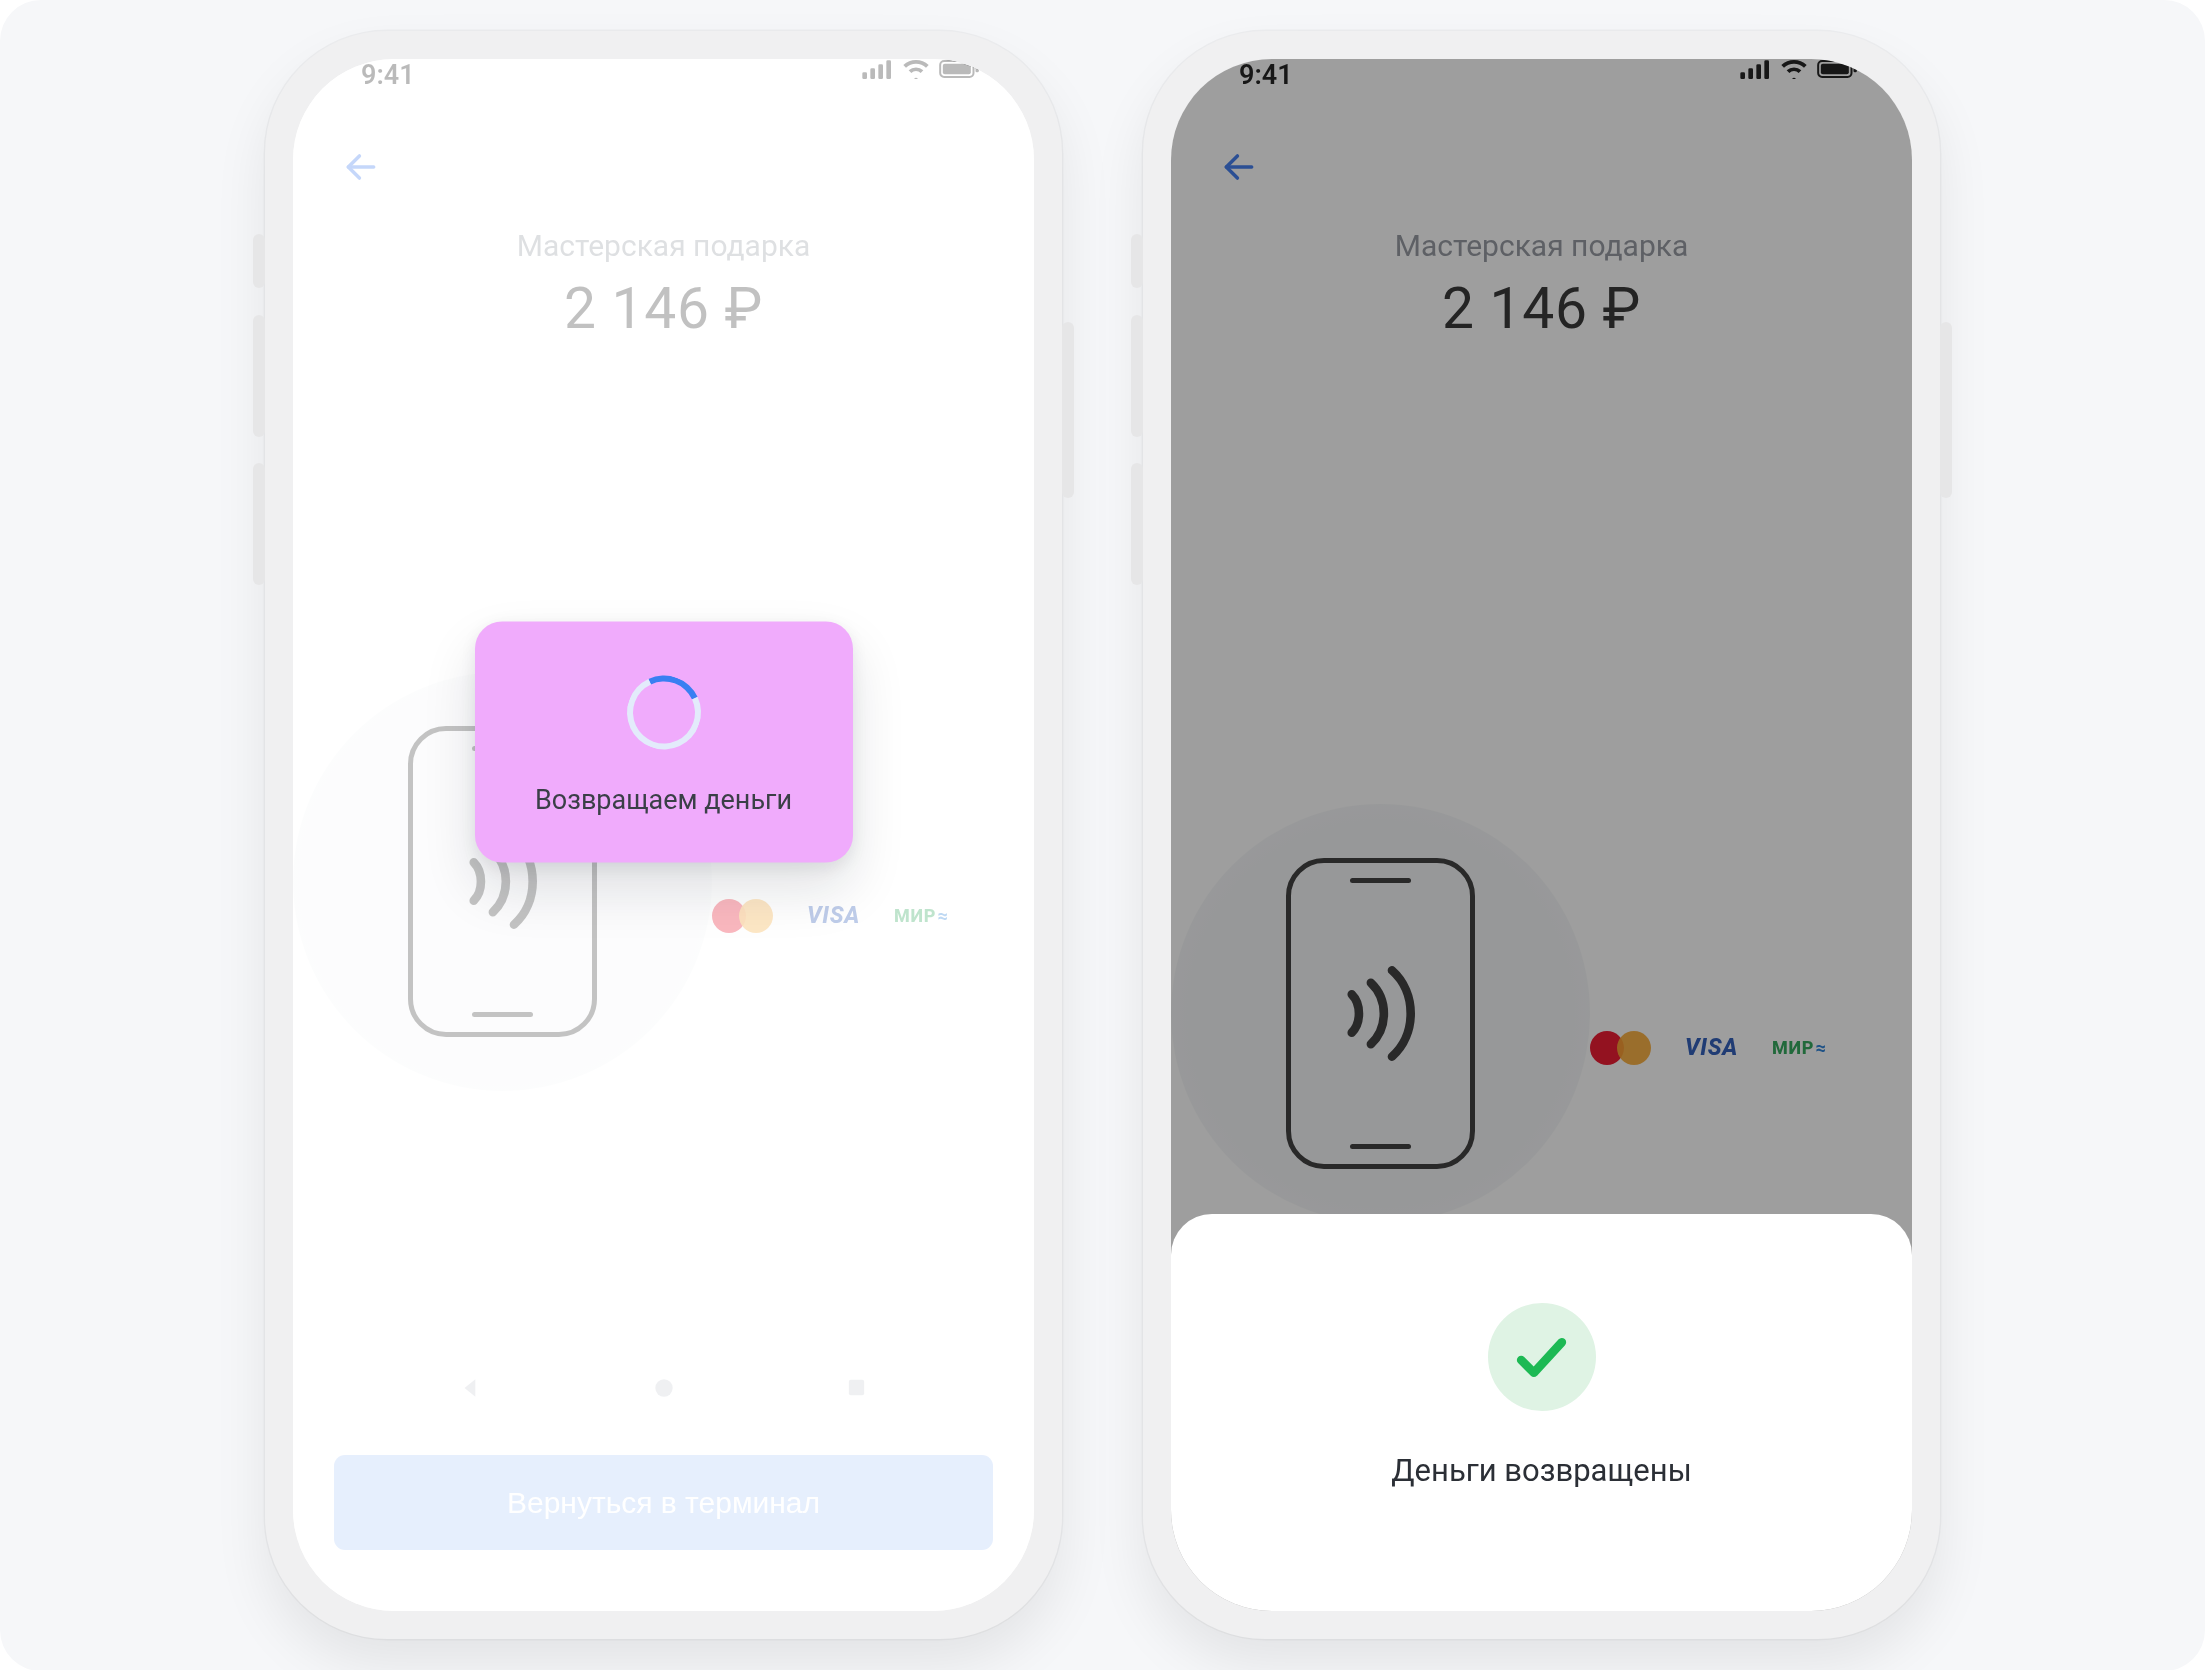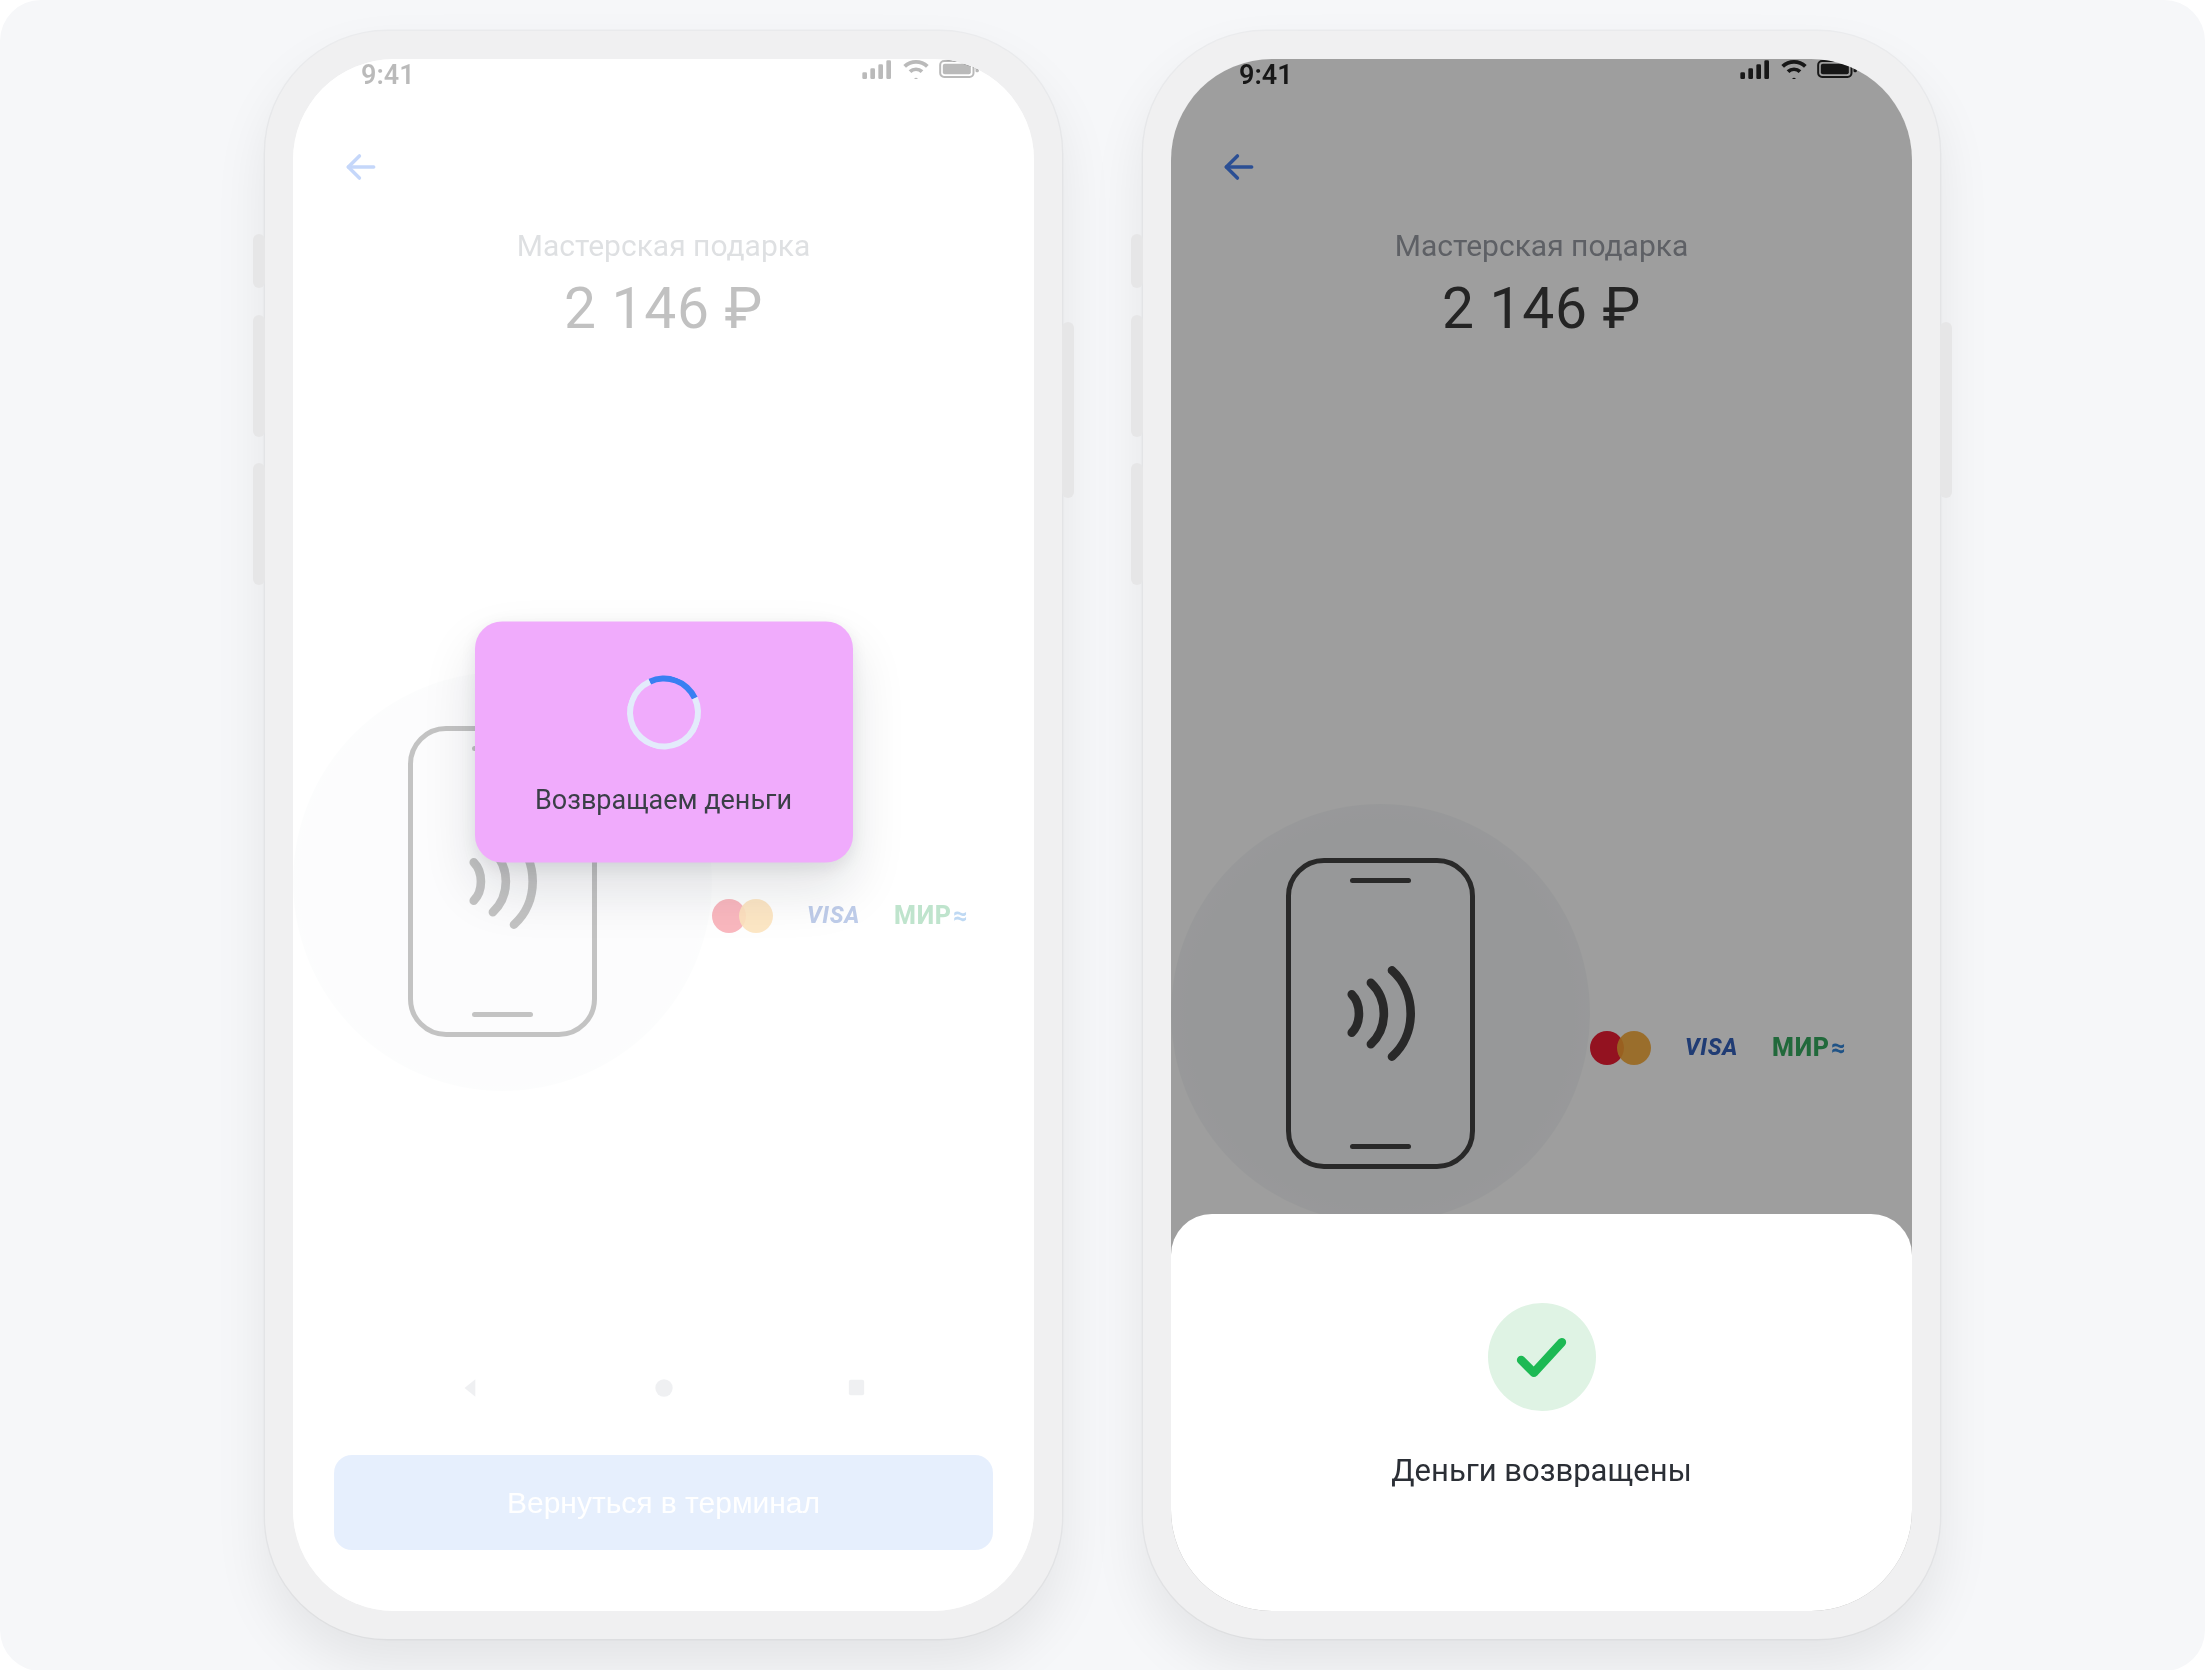--- a/index.html
+++ b/index.html
@@ -106,32 +106,32 @@
   .card-brands {
     margin-top:68px;
     display:flex; gap:34px; align-items:center; justify-content:center;
   }
   .brand { height:34px; display:flex; align-items:center; justify-content:center; }
   .brand.mc { width:61px; position:relative; }
   .brand.mc .c1,.brand.mc .c2{ width:34px;height:34px;border-radius:50%; position:absolute; }
   .brand.mc .c1{ background:#eb001b; left:0; }
   .brand.mc .c2{ background:#f79e1b; right:0; mix-blend-mode:normal; opacity:0.9;}
   .brand.visa { font-weight:800; font-style:italic; color:#1a4db3; font-size:23px; letter-spacing:0.7px;}
-  .brand.mir { font-weight:800; color:#1c9e4b; font-size:25px; letter-spacing:0.7px; display:flex; }
+  .brand.mir { font-weight:800; color:#1c9e4b; font-size:18px; letter-spacing:0.7px; display:flex; }
   .brand.mir .wave { color:#1a77d4; margin-left:1.4px; font-weight:900;}
 
   .android-nav {
     display:flex; align-items:center; justify-content:space-evenly;
     height:81px; color:#c6cad1;
   }
   .android-nav .navicon { width:31px; height:31px; display:flex; align-items:center; justify-content:center;}
 
   .bottom-btn-row { padding: 27px 41px 61px; }
   .primary-btn {
-    width:100%; height:95px; border:none; border-radius:18px;
+    width:100%; height:95px; border:none; border-radius:11px;
     background:#3a7ff2; color:#fff; font-size:30px; font-weight:400;
     cursor:pointer;
   }
   .primary-btn.disabled { background:#a7c5f6; }
 
   
   .popover-dim {
     position:absolute; inset:0; background:rgba(255,255,255,0.72);
     pointer-events:none;
   }

